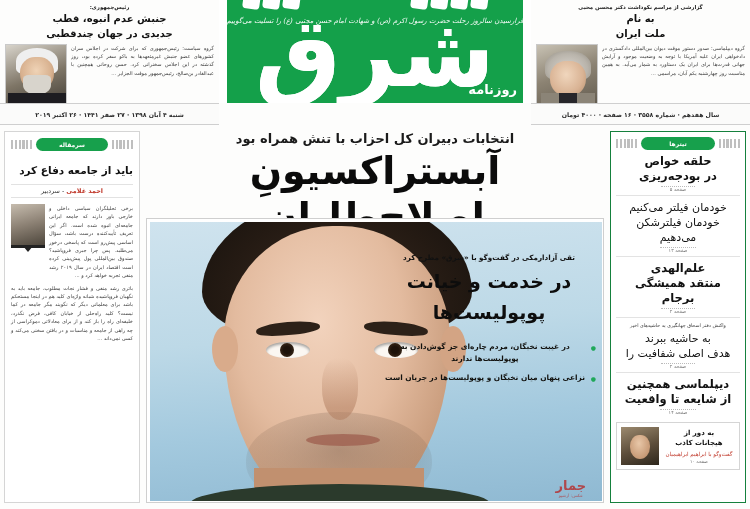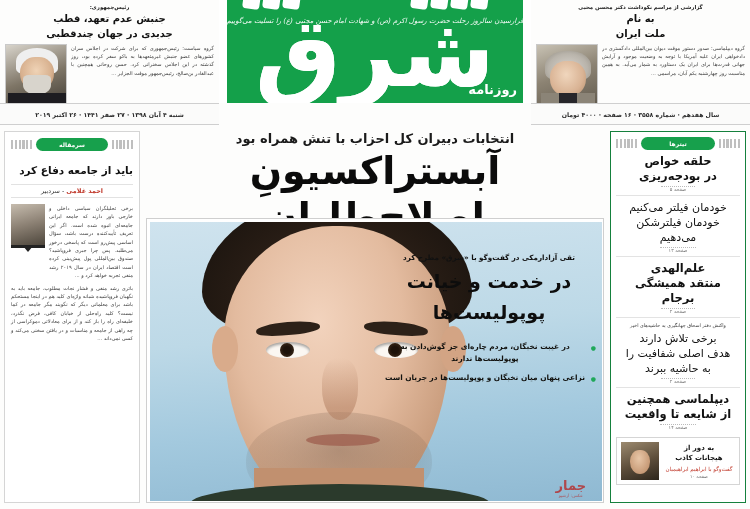--- a/index.html
+++ b/index.html
@@ -324,21 +324,21 @@
         <div class="notch" style="left:232px;"></div>
         <div class="notch" style="left:252px;"></div>
       </div>
       <div class="mast-word">شرق</div>
       <div class="mast-script">فرارسیدن سالروز رحلت حضرت رسول اکرم (ص) و شهادت امام حسن مجتبی (ع) را تسلیت می‌گوییم</div>
       <div class="mast-rooznameh">روزنامه</div>
     </div>
 
     <div class="hdr-side">
       <div class="hdr-kicker">رئیس‌جمهوری:</div>
-      <div class="hdr-title">جنبش عدم تعهد، قطب</div>
+      <div class="hdr-title">جنبش عدم انبوه، قطب</div>
       <div class="hdr-title">جدیدی در جهان چندقطبی</div>
       <div class="hdr-body-row">
         <div class="hdr-text">گروه سیاست: رئیس‌جمهوری که برای شرکت در اجلاس سران کشورهای عضو جنبش غیرمتعهدها به باکو سفر کرده بود، روز گذشته در این اجلاس سخنرانی کرد. حسن روحانی همچنین با عبدالقادر بن‌صالح، رئیس‌جمهور موقت الجزایر ...</div>
         <div class="hdr-photo right-photo">
           <div class="face" style="left:10px;top:3px;width:42px;height:26px;background:#efefef;border-radius:50% 50% 20% 20%;"></div>
           <div class="face" style="left:14px;top:12px;width:34px;height:34px;background:radial-gradient(ellipse at 48% 40%,#efd3b6 0%,#d8b18f 60%,#ab8363 100%);border-radius:46% 46% 52% 52%;"></div>
           <div class="face" style="left:17px;top:30px;width:28px;height:20px;background:#d8d4cc;border-radius:20% 20% 50% 50%;"></div>
           <div class="face" style="left:2px;top:48px;width:58px;height:22px;background:#1d1c20;"></div>
         </div>
       </div>
@@ -461,23 +461,22 @@
     </div>
 
     <div class="news-item">
       <div class="ni-title">علم‌الهدی</div>
       <div class="ni-title">منتقد همیشگی برجام</div>
       <div class="ni-page"><span>صفحه ۲</span></div>
     </div>
 
     <div class="news-item">
       <div class="ni-kicker">واکنش دفتر اسحاق جهانگیری به حاشیه‌های اخیر</div>
-      <div class="ni-title light">برخی تلاش دارند</div>
+      <div class="ni-title light">به حاشیه ببرند</div>
       <div class="ni-title light">هدف اصلی شفافیت را</div>
-      <div class="ni-title light">به حاشیه ببرند</div>
       <div class="ni-page"><span>صفحه ۲</span></div>
     </div>
 
     <div class="news-item">
       <div class="ni-title">دیپلماسی همچنین</div>
       <div class="ni-title">از شایعه تا واقعیت</div>
       <div class="ni-page"><span>صفحه ۱۴</span></div>
     </div>
 
     <div id="promo">

